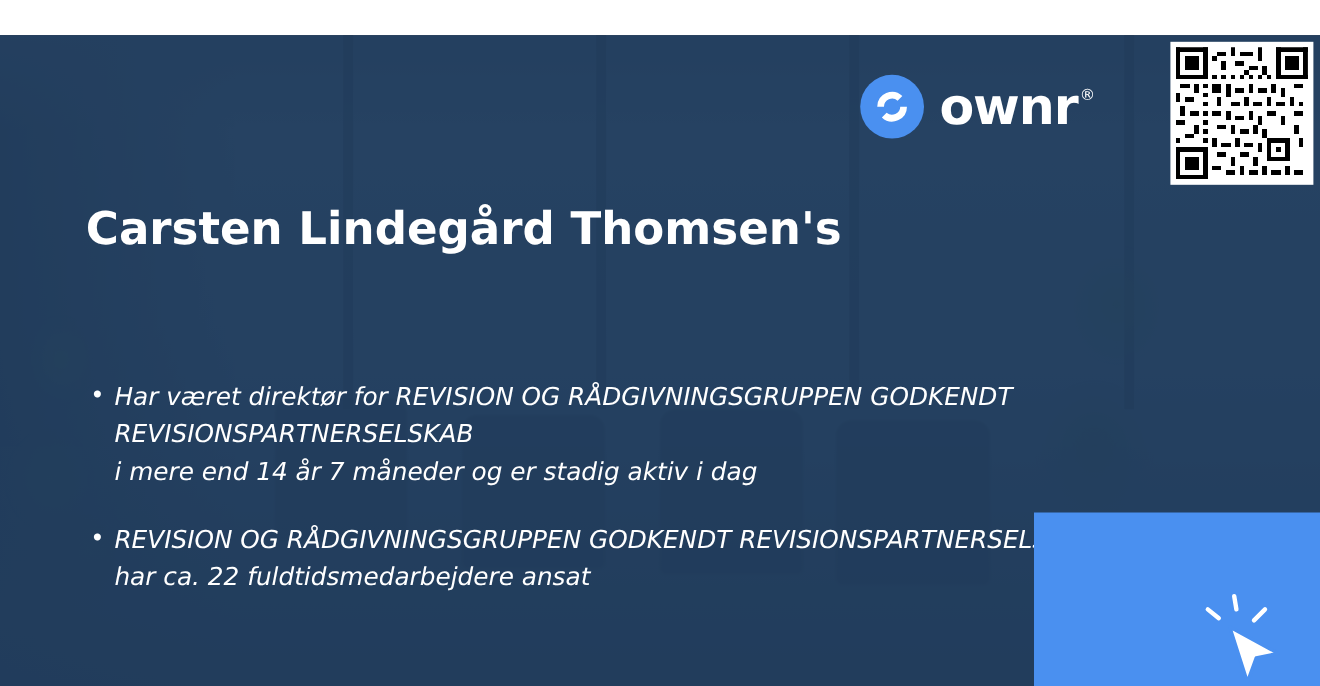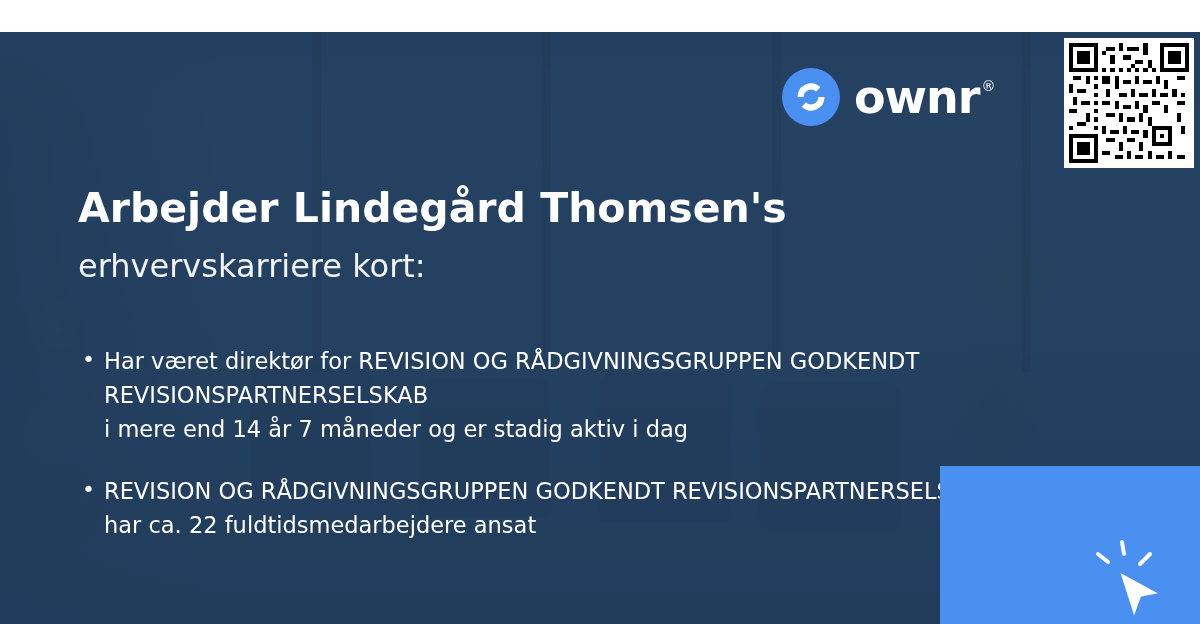--- a/index.html
+++ b/index.html
@@ -167,20 +167,21 @@
     width: 1120px;
   }
   .bullet {
     position: relative;
     padding-left: 26px;
     margin-bottom: 28px;
     color: #ffffff;
     font-size: 22.5px;
     line-height: 34px;
     white-space: pre-line;
+    font-style: italic;
   }
   .bullet::before {
     content: "•";
     position: absolute;
     left: 4px;
     top: -1px;
     font-size: 22px;
     color: #ffffff;
   }
   
@@ -354,22 +355,21 @@
         <rect x="14" y="26" width="1" height="2"></rect>
           <rect x="16" y="27" width="2" height="1"></rect>
         <rect x="19" y="26" width="1" height="2"></rect>
           <rect x="21" y="27" width="2" height="1"></rect>
         <rect x="24" y="26" width="1" height="2"></rect>
           <rect x="26" y="27" width="2" height="1"></rect>
       </g>
     </svg>
   </div>
 
-  <div class="title">Arbejder Lindegård Thomsen's</div>
-  <div class="subtitle">erhvervskarriere kort:</div>
+  <div class="title">Carsten Lindegård Thomsen's</div>
 
   <div class="bullets">
     <div class="bullet">Har været direktør for REVISION OG RÅDGIVNINGSGRUPPEN GODKENDT REVISIONSPARTNERSELSKAB
 i mere end 14 år 7 måneder og er stadig aktiv i dag</div>
     <div class="bullet">REVISION OG RÅDGIVNINGSGRUPPEN GODKENDT REVISIONSPARTNERSELSKAB
 har ca. 22 fuldtidsmedarbejdere ansat</div>
   </div>
 
   <div class="wedge"></div>
   <div class="cursor">

